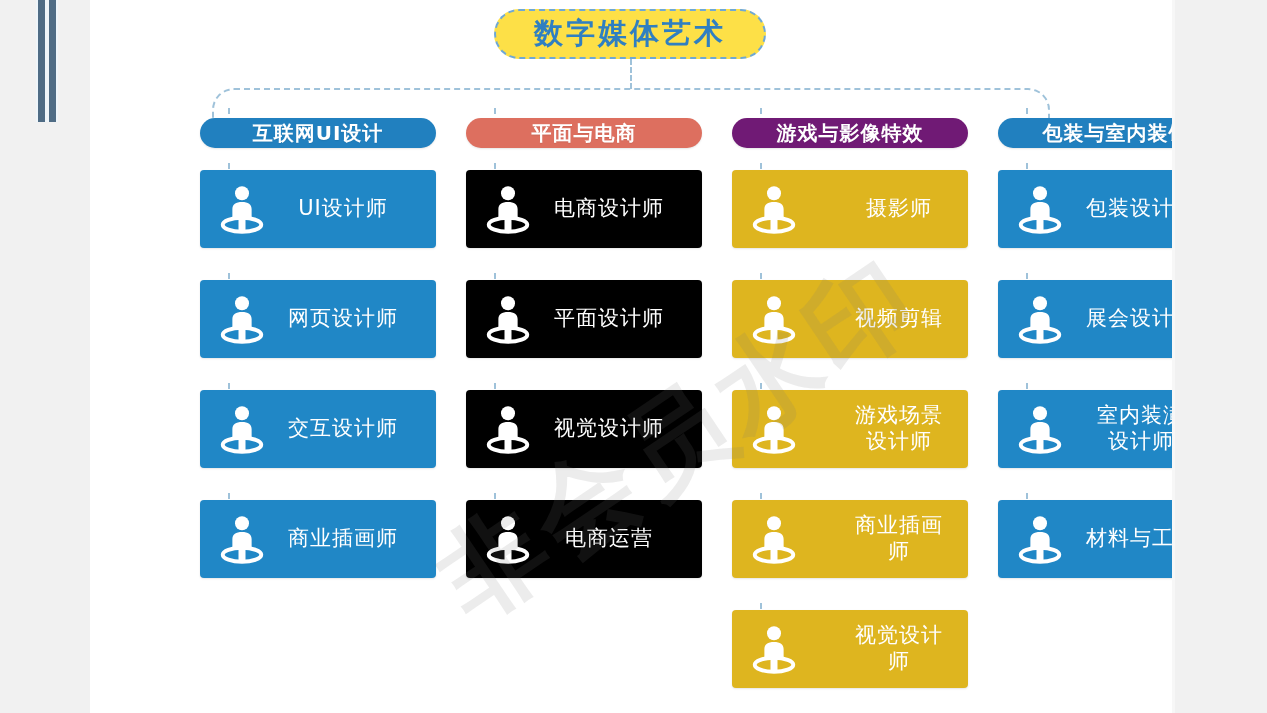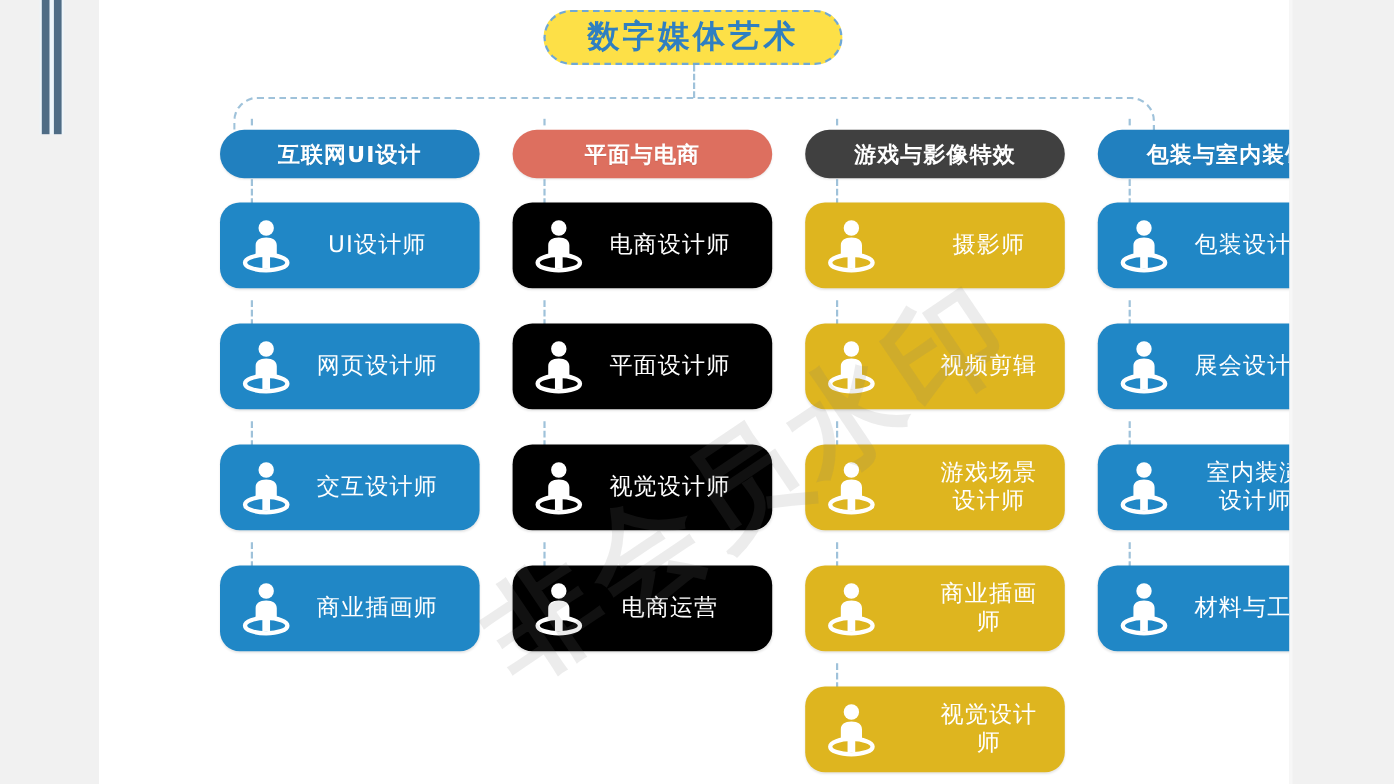--- a/index.html
+++ b/index.html
@@ -91,39 +91,39 @@
     position: absolute;
     left: 110px; top: 118px;
     width: 1055px;
     display: flex;
     gap: 30px;
     z-index: 3;
   }
   .column { width: 236px; display: flex; flex-direction: column; }
 
   .head-pill {
-    height: 44px;
+    height: 30px;
     border-radius: 22px;
     display: flex; align-items: center; justify-content: center;
     margin-bottom: 22px;
     box-shadow: 0 1px 2px rgba(0,0,0,0.10);
   }
   .head-pill span {
     font-size: 20px; font-weight: bold; color: #ffffff;
     letter-spacing: 1px;
     font-family: "DejaVu Sans", sans-serif;
     text-shadow: 0 1px 1px rgba(0,0,0,0.08);
   }
   .col-blue  .head-pill { background: #2180bf; }
   .col-red   .head-pill { background: #dd6f5f; }
-  .col-gold  .head-pill { background: #404040; }
+  .col-gold  .head-pill { background: #701a75; }
 
   .card {
     height: 78px;
-    border-radius: 18px;
+    border-radius: 4px;
     display: flex; align-items: center;
     padding: 12px 14px;
     margin-bottom: 32px;
     box-shadow: 0 1px 2px rgba(0,0,0,0.10);
     position: relative;
   }
   .col-blue  .card { background: #2087c6; }
   .col-red   .card { background: #000000; justify-content: center; }
   .col-gold  .card { background: #deb51f; gap: 48px; }
 

